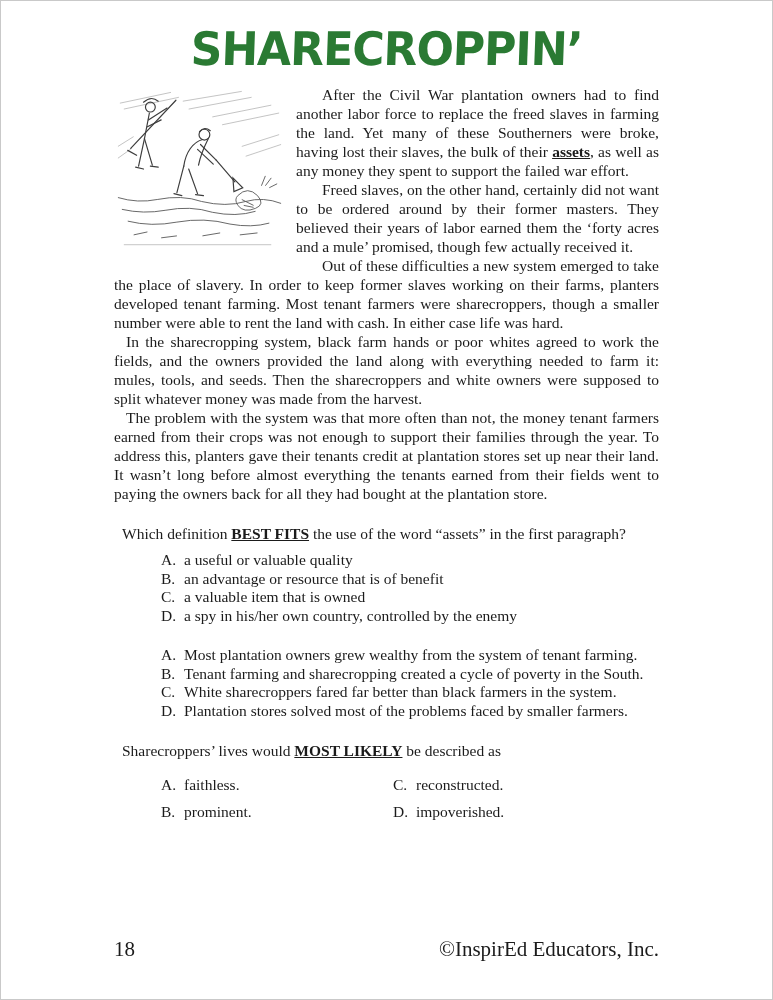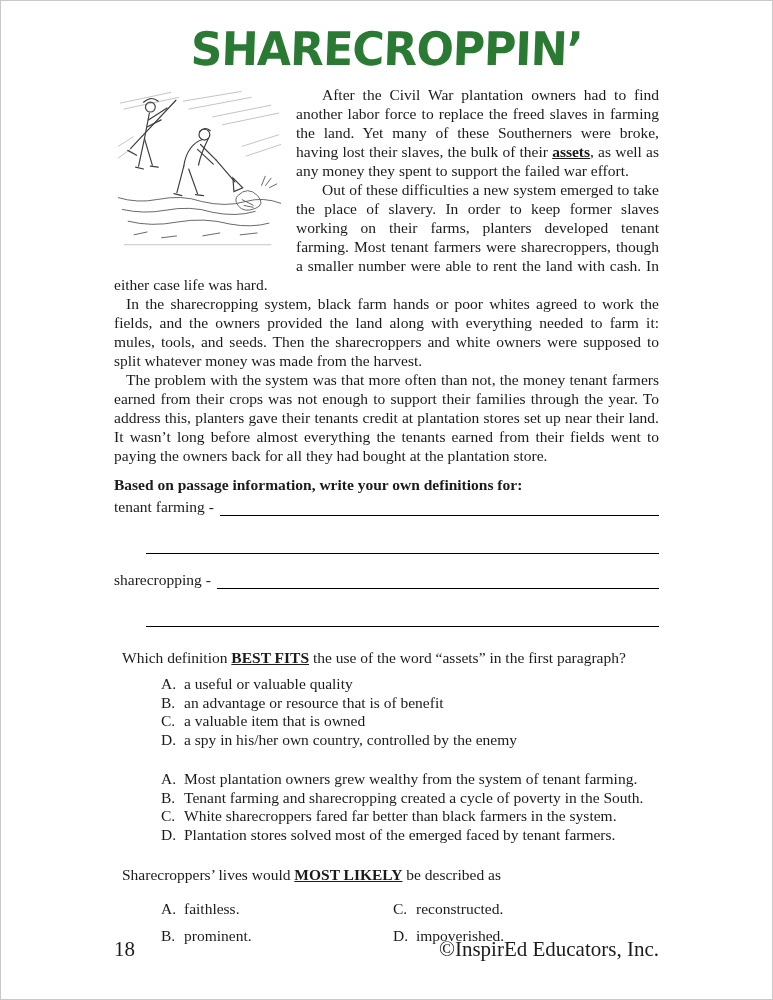--- a/index.html
+++ b/index.html
@@ -130,55 +130,43 @@
           <path d="M158,102 l8,-4"></path>
         <path d="M20,150 l14,-3"></path>
           <path d="M48,153 l16,-2"></path>
           <path d="M90,151 l18,-3"></path>
           <path d="M128,150 l18,-2"></path>
         <path d="M10,160 l150,0" stroke="#bdbdbd"></path>
       </g>
     </svg>
 
     <p class="p-ind"><span>After the Civil War plantation owners had to find another labor force to replace the freed slaves in farming the land. Yet many of these Southerners were broke, having lost their slaves, the bulk of their </span><span class="uline-bold">assets</span><span>, as well as any money they spent to support the failed war effort.</span></p>
+    <p class="p-ind">Freed slaves, on the other hand, certainly did not want to be ordered around by their former masters. They believed their years of labor earned them the ‘forty acres and a mule’ promised, though few actually received it.</p>
     <p class="p-ind">Out of these difficulties a new system emerged to take the place of slavery. In order to keep former slaves working on their farms, planters developed tenant farming. Most tenant farmers were sharecroppers, though a smaller number were able to rent the land with cash. In either case life was hard.</p>
     <p class="p-small">In the sharecropping system, black farm hands or poor whites agreed to work the fields, and the owners provided the land along with everything needed to farm it: mules, tools, and seeds. Then the sharecroppers and white owners were supposed to split whatever money was made from the harvest.</p>
     <p class="p-small">The problem with the system was that more often than not, the money tenant farmers earned from their crops was not enough to support their families through the year. To address this, planters gave their tenants credit at plantation stores set up near their land. It wasn’t long before almost everything the tenants earned from their fields went to paying the owners back for all they had bought at the plantation store.</p>
   </div>
 
-  <div class="defs">
-    <p class="prompt bold">Based on passage information, write your own definitions for:</p>
-    <div class="def-row">
-      <span class="term">tenant farming -</span>
-      <span class="writeline"></span>
-    </div>
-    <div class="writeline-full"></div>
-    <div class="def-row" style="margin-top:16px;">
-      <span class="term">sharecropping -</span>
-      <span class="writeline"></span>
-    </div>
-    <div class="writeline-full"></div>
-  </div>
 
   <div class="question">
     <p class="stem"><span>Which definition </span><span class="bu">BEST FITS</span><span> the use of the word “assets” in the first paragraph?</span></p>
     <div class="choices">
       <div class="choice"><span class="letter">A.</span><span>a useful or valuable quality</span></div>
       <div class="choice"><span class="letter">B.</span><span>an advantage or resource that is of benefit</span></div>
       <div class="choice"><span class="letter">C.</span><span>a valuable item that is owned</span></div>
       <div class="choice"><span class="letter">D.</span><span>a spy in his/her own country, controlled by the enemy</span></div>
     </div>
   </div>
 
   <div class="question">
     <div class="choices">
       <div class="choice"><span class="letter">A.</span><span>Most plantation owners grew wealthy from the system of tenant farming.</span></div>
       <div class="choice"><span class="letter">B.</span><span>Tenant farming and sharecropping created a cycle of poverty in the South.</span></div>
       <div class="choice"><span class="letter">C.</span><span>White sharecroppers fared far better than black farmers in the system.</span></div>
-      <div class="choice"><span class="letter">D.</span><span>Plantation stores solved most of the emerged faced by tenant farmers.</span></div>
+      <div class="choice"><span class="letter">D.</span><span>Plantation stores solved most of the problems faced by smaller farmers.</span></div>
     </div>
   </div>
 
   <div class="question">
     <p class="stem"><span>Sharecroppers’ lives would </span><span class="bu">MOST LIKELY</span><span> be described as</span></p>
     <div class="choices-grid">
       <div class="choice"><span class="letter">A.</span><span>faithless.</span></div>
       <div class="choice"><span class="letter">C.</span><span>reconstructed.</span></div>
       <div class="choice"><span class="letter">B.</span><span>prominent.</span></div>
       <div class="choice"><span class="letter">D.</span><span>impoverished.</span></div>

